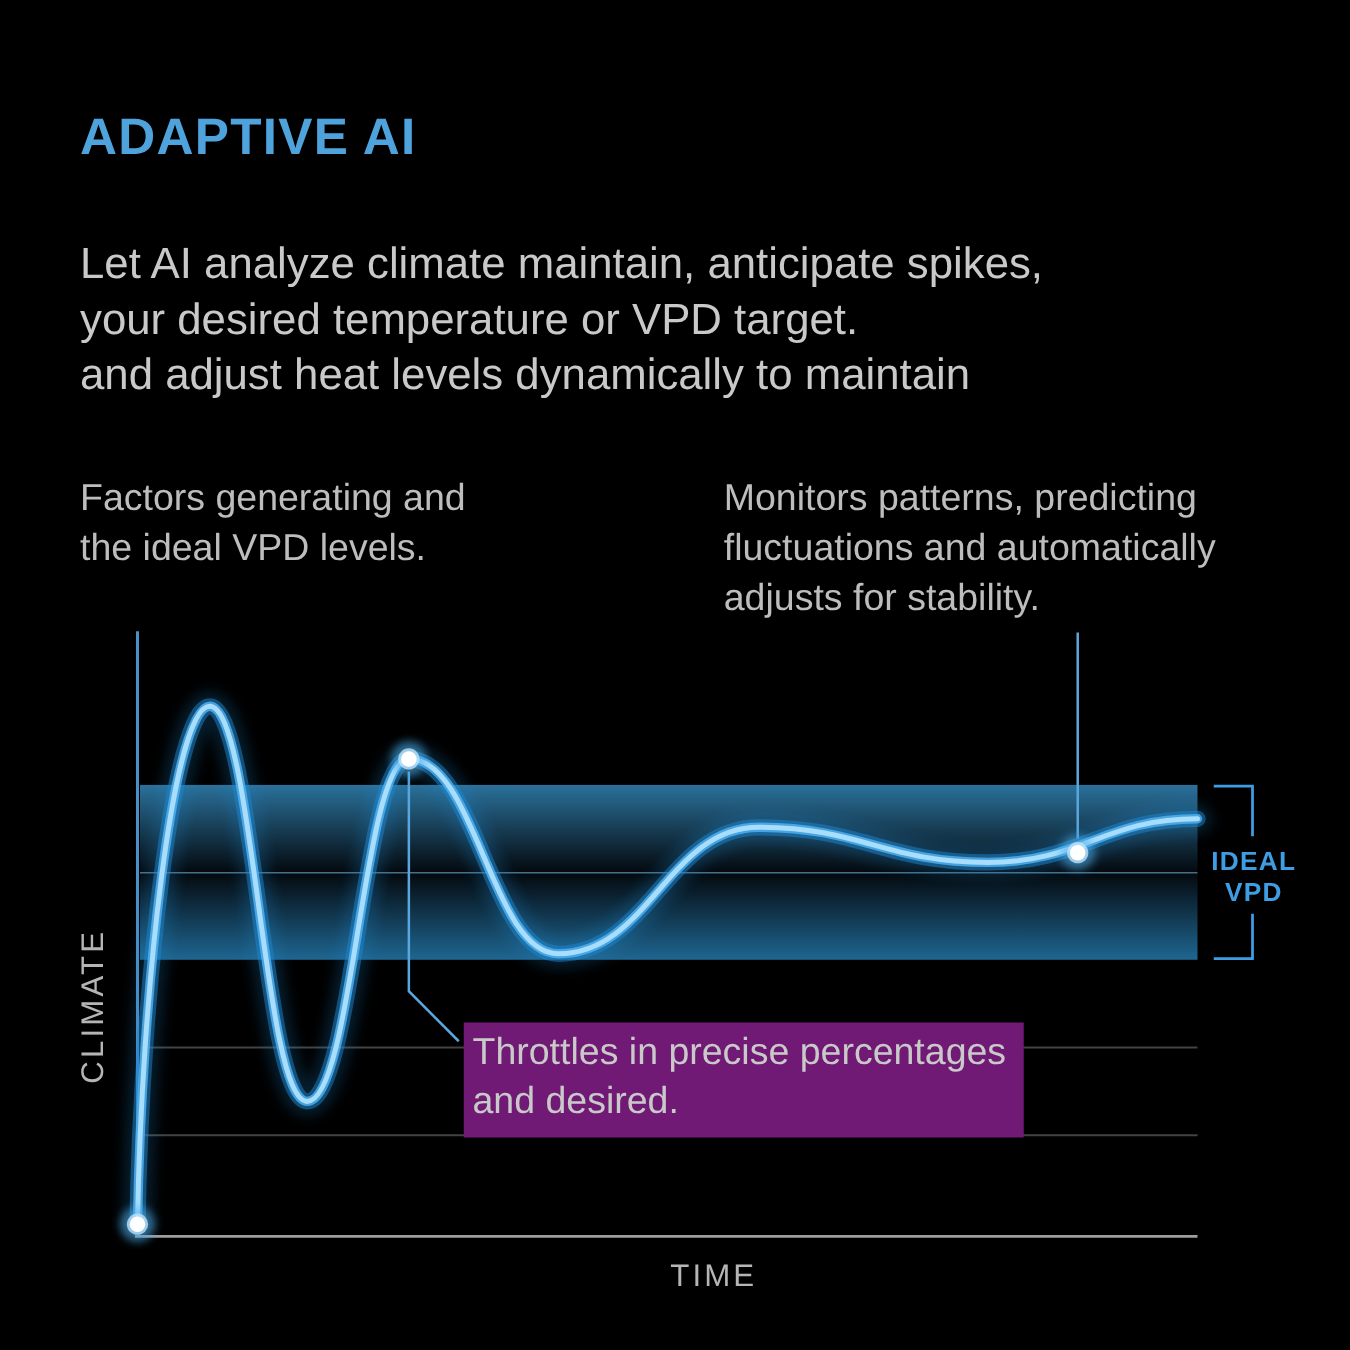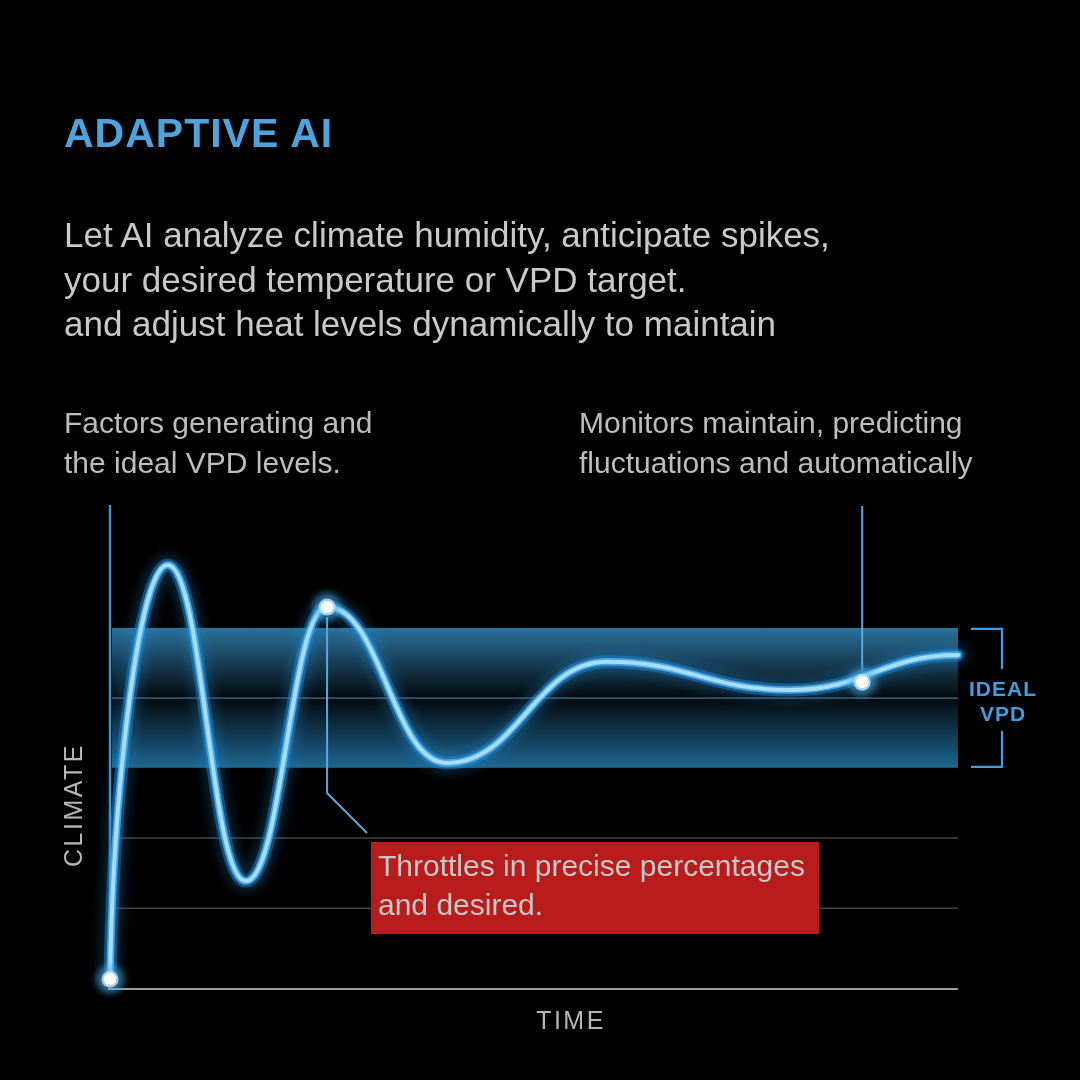--- a/index.html
+++ b/index.html
@@ -1,58 +1,59 @@
 <!DOCTYPE html>
 <html><head>
 <meta charset="utf-8">
 <style>
   html,body{margin:0;padding:0;background:#000;}
   #stage{
     position:relative;width:1080px;height:1080px;background:#000;overflow:hidden;
     font-family:"Liberation Sans","DejaVu Sans",sans-serif;
   }
   #chart-svg{position:absolute;left:0;top:0;z-index:1;}
-  .txt{position:absolute;z-index:2;margin-top:24px;}
+  .txt{position:absolute;z-index:2;}
   #page-title{
     left:64px;top:86px;font-size:41px;font-weight:600;letter-spacing:1px;color:#4fa3dd;
   }
   #description{
     left:64px;top:189px;font-size:35px;line-height:44.5px;font-weight:400;color:#c9c9c9;
   }
   .callout{
     font-size:30px;line-height:40px;font-weight:400;color:#bdbdbd;
   }
   #callout-left{left:64px;top:379px;}
   #callout-right{left:579px;top:379px;}
   #callout-throttle{
     left:371px;top:818px;font-size:30px;line-height:39px;color:#c9c9c9;
-    background:#b91c1c;padding:4px 14px 10px 7px;
+    background:#701a75;padding:4px 14px 10px 7px;
   }
   .line{white-space:nowrap;}
 </style>
 </head>
 <body>
 <div id="stage">
 
   <div class="txt" id="page-title">ADAPTIVE AI</div>
 
   <div class="txt" id="description">
-    <div class="line">Let AI analyze climate humidity, anticipate spikes,</div>
+    <div class="line">Let AI analyze climate maintain, anticipate spikes,</div>
     <div class="line">your desired temperature or VPD target.</div>
     <div class="line">and adjust heat levels dynamically to maintain</div>
   </div>
 
   <div class="txt callout" id="callout-left">
     <div class="line">Factors generating and</div>
     <div class="line">the ideal VPD levels.</div>
   </div>
 
   <div class="txt callout" id="callout-right">
-    <div class="line">Monitors maintain, predicting</div>
+    <div class="line">Monitors patterns, predicting</div>
     <div class="line">fluctuations and automatically</div>
+    <div class="line">adjusts for stability.</div>
   </div>
 
   <div class="txt" id="callout-throttle">
     <div class="line">Throttles in precise percentages</div>
     <div class="line">and desired.</div>
   </div>
 
   <svg id="chart-svg" width="1080" height="1080" viewBox="0 0 1080 1080">
       <defs>
         <linearGradient id="gBandTop" x1="0" y1="0" x2="0" y2="1">

